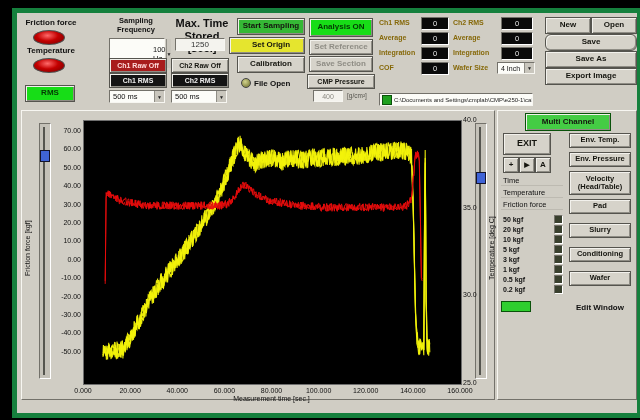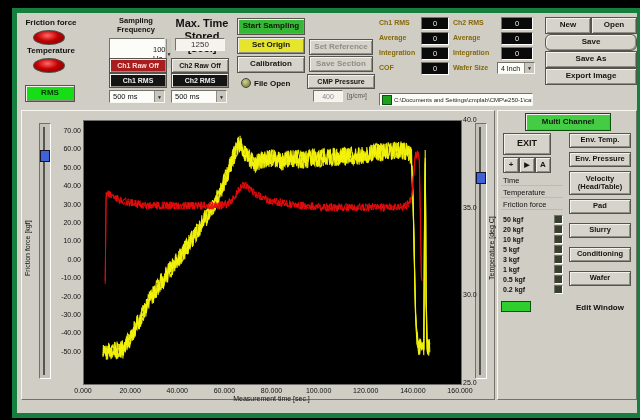--- a/index.html
+++ b/index.html
@@ -94,27 +94,28 @@
   <div class="dd" style="left:92px;top:77px;width:56px;height:13px;">
     <span>500 ms</span>
     <span class="arr">▼</span>
   </div>
   <div class="dd" style="left:154px;top:77px;width:56px;height:13px;">
     <span>500 ms</span>
     <span class="arr">▼</span>
   </div>
 
   <div class="btn green-btn" style="left:220px;top:5px;width:66px;height:15px;">Start Sampling</div>
-  <div class="btn yellow-btn" style="left:220px;top:24px;width:66px;height:15px;">Set Origin</div>
+  <div class="btn yellow-btn" style="left:212px;top:24px;width:66px;height:15px;padding-left:8px;">Set Origin</div>
   <div class="btn" style="left:220px;top:43px;width:66px;height:15px;">Calibration</div>
   <div style="position:absolute;left:224px;top:64px;width:66px;height:12px;display:flex;align-items:center;">
     <span class="dot"></span>
     <span style="font-size:8px;font-weight:bold;color:#101010;">File Open</span>
   </div>
 
+  <div class="btn bright-green" style="left:292px;top:5px;width:62px;height:17px;">Analysis ON</div>
   <div class="btn disabled" style="left:292px;top:26px;width:62px;height:14px;">Set Reference</div>
   <div class="btn disabled" style="left:292px;top:43px;width:62px;height:14px;">Save Section</div>
   <div class="btn" style="left:290px;top:61px;width:66px;height:13px;font-size:7px;">CMP Pressure</div>
   <div class="sunkenbox" style="left:296px;top:77px;width:30px;height:12px;font-size:7px;color:#8a8880;">400</div>
   <div style="position:absolute;left:330px;top:79px;font-size:6.5px;color:#55544e;">[g/cm²]</div>
 
   <div class="statlbl" style="left:362px;top:6px;">Ch1 RMS</div>
   <div class="val" style="left:404px;top:4px;width:26px;height:11px;">0</div>
   <div class="statlbl" style="left:436px;top:6px;">Ch2 RMS</div>
   <div class="val" style="left:484px;top:4px;width:30px;height:11px;">0</div>

